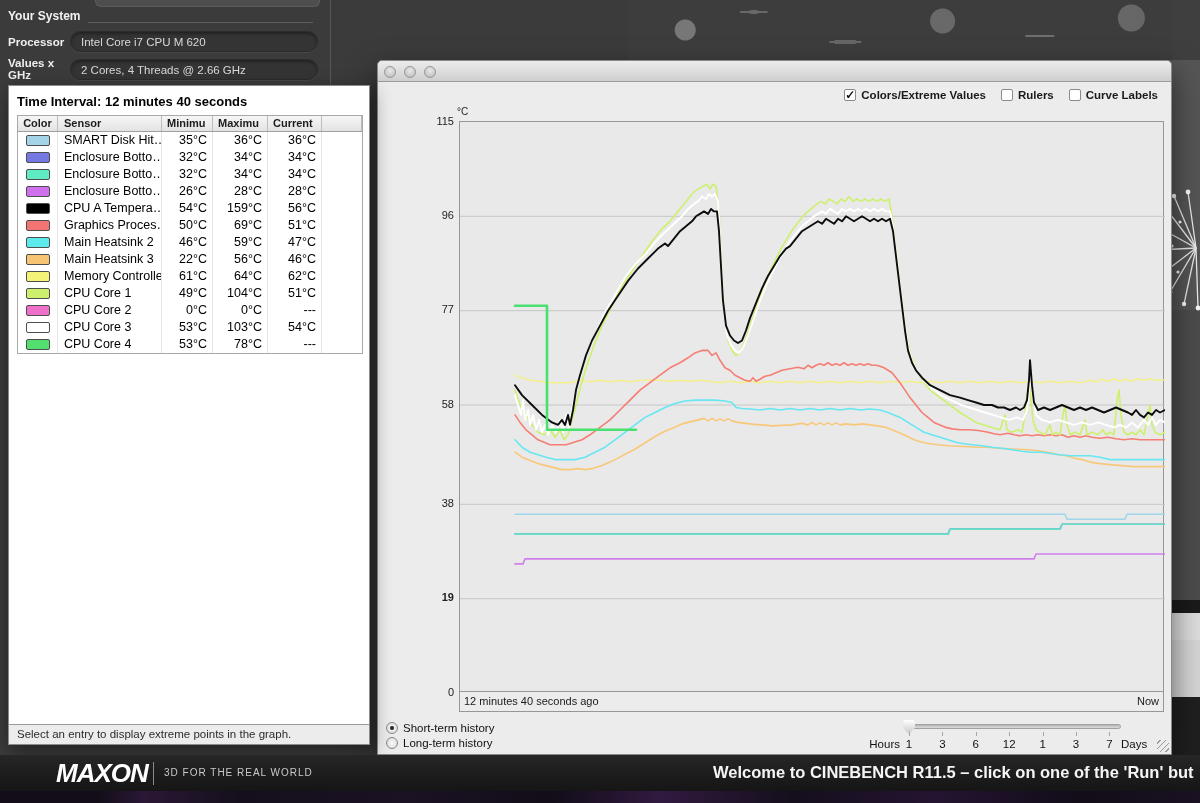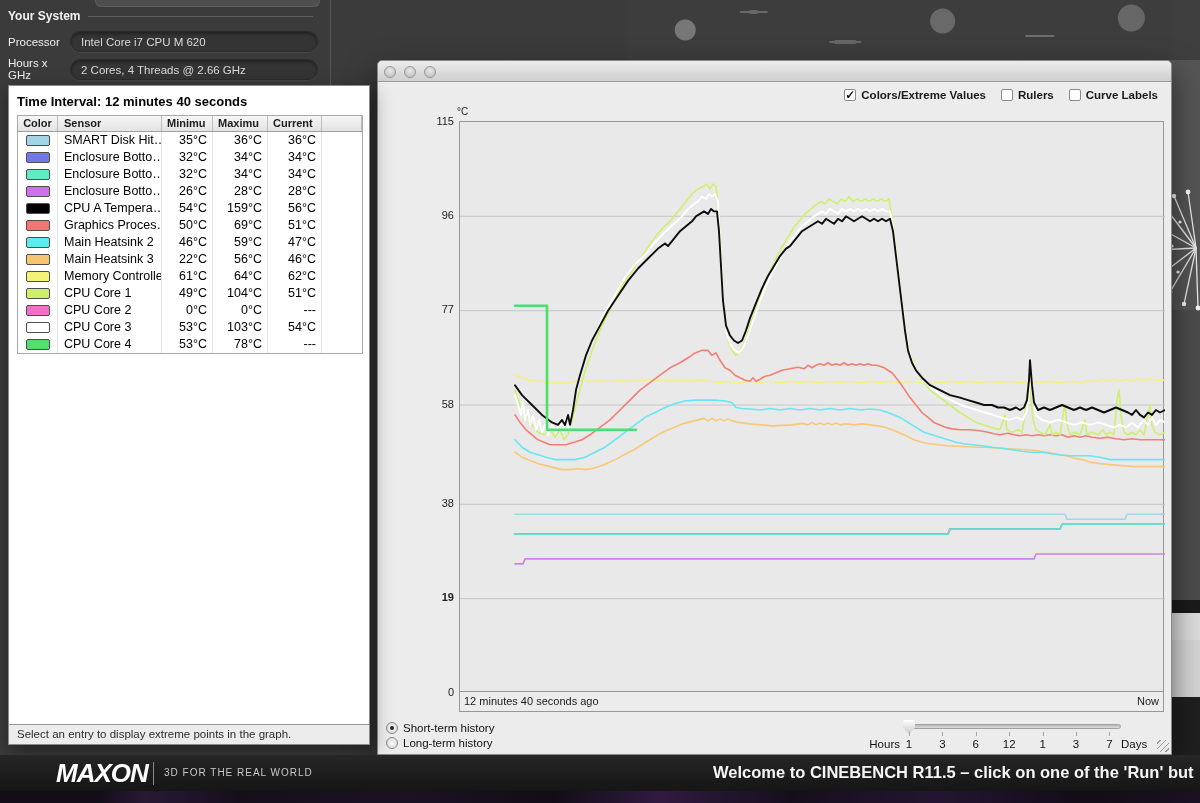--- a/index.html
+++ b/index.html
@@ -32,25 +32,25 @@
       #1a1a1a 600px 613px,#dcdcdc 613px 640px,#d4d4d4 640px 697px,#1f1f1f 697px 100%);
   }
   #flower { position:absolute; left:1158px; top:188px; z-index:1; }
 
   
   #cine-panel { position:absolute; left:0; top:0; width:628px; height:755px; z-index:2;
     background:#3b3b3b; }
   .cine-topfield { position:absolute; left:95px; top:0; width:225px; height:7px;
     background:#4e4e4e; border:1px solid #5c5c5c; border-top:none; border-radius:0 0 6px 6px; }
   .cine-vline { position:absolute; left:330px; top:0; width:1px; height:85px; background:#575757; }
-  .group-row { position:absolute; left:8px; top:9px; width:305px; display:flex; align-items:center; gap:8px; }
+  .group-row { position:absolute; left:8px; top:9px; width:305px; display:flex; align-items:flex-end; gap:8px; }
   .group-label { color:#f2f2f2; font-size:12px; font-weight:bold; white-space:nowrap; }
   .group-line { flex:1; border-top:1px solid #5e5e5e; height:0; }
   .cine-row { position:absolute; left:8px; display:flex; align-items:center; }
-  .cine-label { width:62px; color:#efefef; font-size:11.5px; font-weight:normal; }
+  .cine-label { width:62px; color:#efefef; font-size:11.5px; font-weight:bold; }
   .cine-field { margin-left:0; width:248px; height:21px; background:#343434;
     border:1px solid #2c2c2c; border-radius:10px; box-shadow:inset 0 2px 3px rgba(0,0,0,.35), 0 1px 0 rgba(255,255,255,.06);
     color:#d9d9d9; font-size:11.5px; line-height:20px; padding:0 10px; white-space:nowrap; overflow:hidden; }
 
   
   #monitor { position:absolute; left:8px; top:85px; width:362px; height:660px; z-index:4;
     background:#fff; border:1px solid #8a8a8a; box-shadow:2px 6px 18px rgba(0,0,0,.45); }
   #monitor .mon-title { position:absolute; left:8px; top:8px; font-size:13px; font-weight:bold; color:#000; }
   #mon-table { position:absolute; left:8px; top:29px; width:346px; border:1px solid #a8a8a8; background:#0ea5e9; }
   .mt-header { display:flex; height:16px; background:linear-gradient(#f6f6f6,#e3e3e3);
@@ -169,21 +169,21 @@
     <div class="cine-vline"></div>
     <div class="group-row">
       <span class="group-label">Your System</span>
       <span class="group-line"></span>
     </div>
     <div class="cine-row" style="top:31px;">
       <span class="cine-label">Processor</span>
       <span class="cine-field">Intel Core i7 CPU M 620</span>
     </div>
     <div class="cine-row" style="top:57px;">
-      <span class="cine-label">Hours x GHz</span>
+      <span class="cine-label">Values x GHz</span>
       <span class="cine-field">2 Cores, 4 Threads @ 2.66 GHz</span>
     </div>
   </div>
 
   <div id="monitor">
     <div class="mon-title">Time Interval: 12 minutes 40 seconds</div>
     <div id="mon-table">
       <div class="mt-header">
         <div class="mt-cell c-color">Color</div>
         <div class="mt-cell c-sensor" style="padding-left:6px;">Sensor</div>

